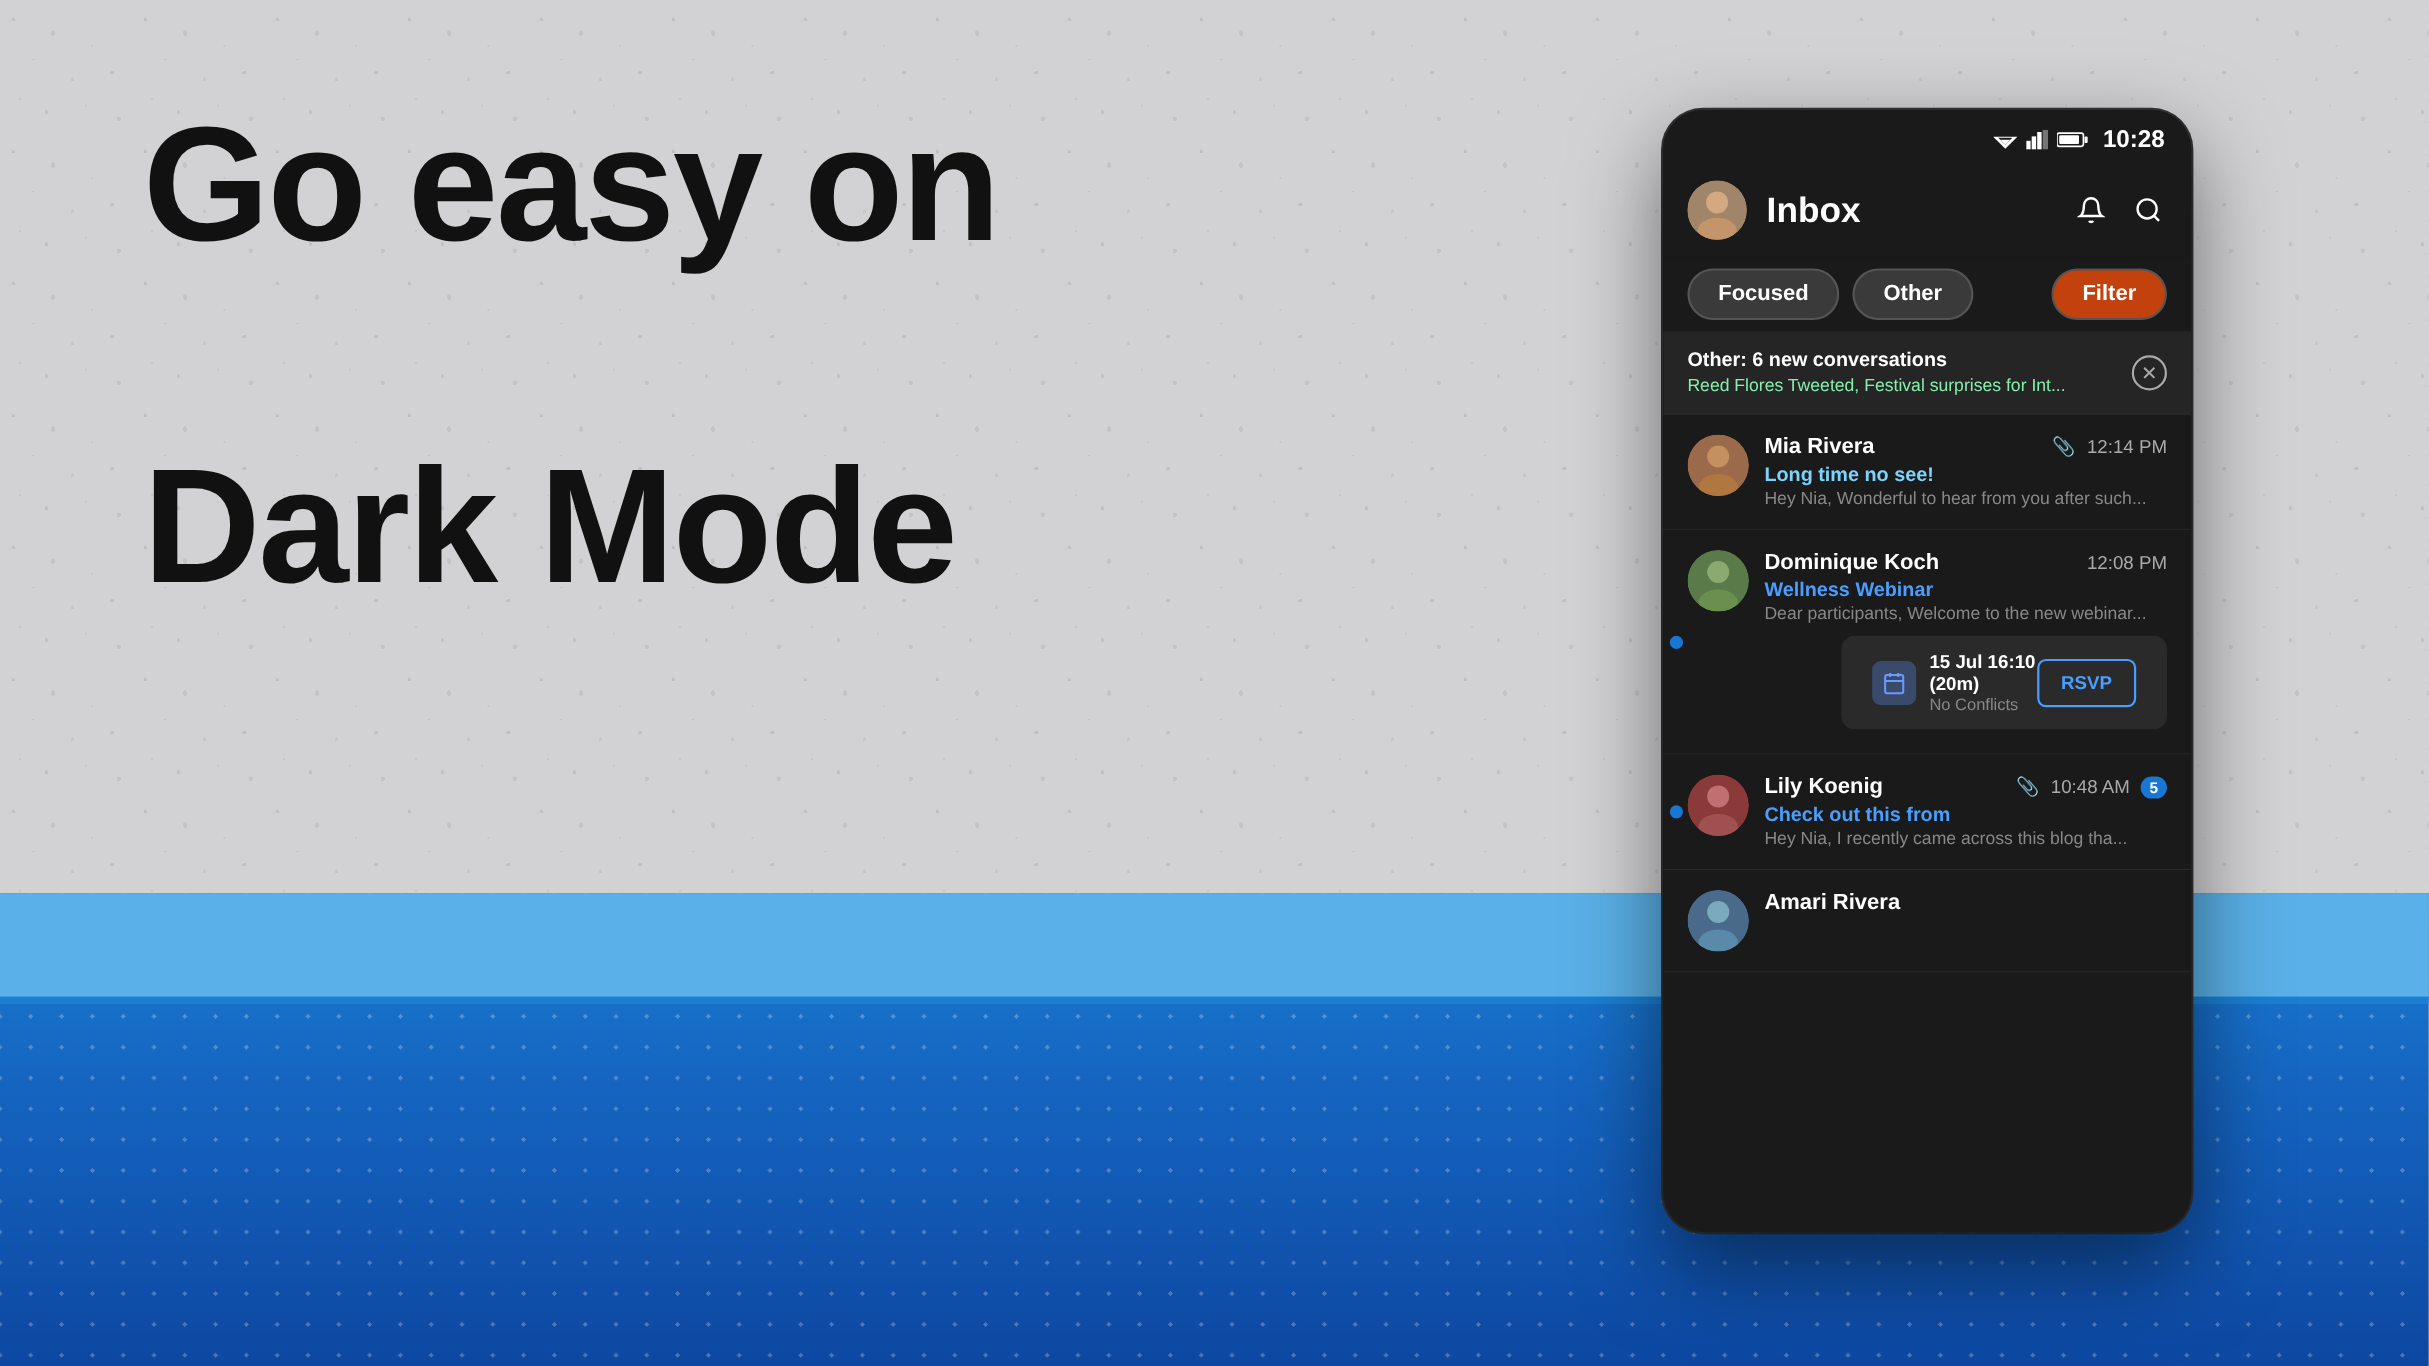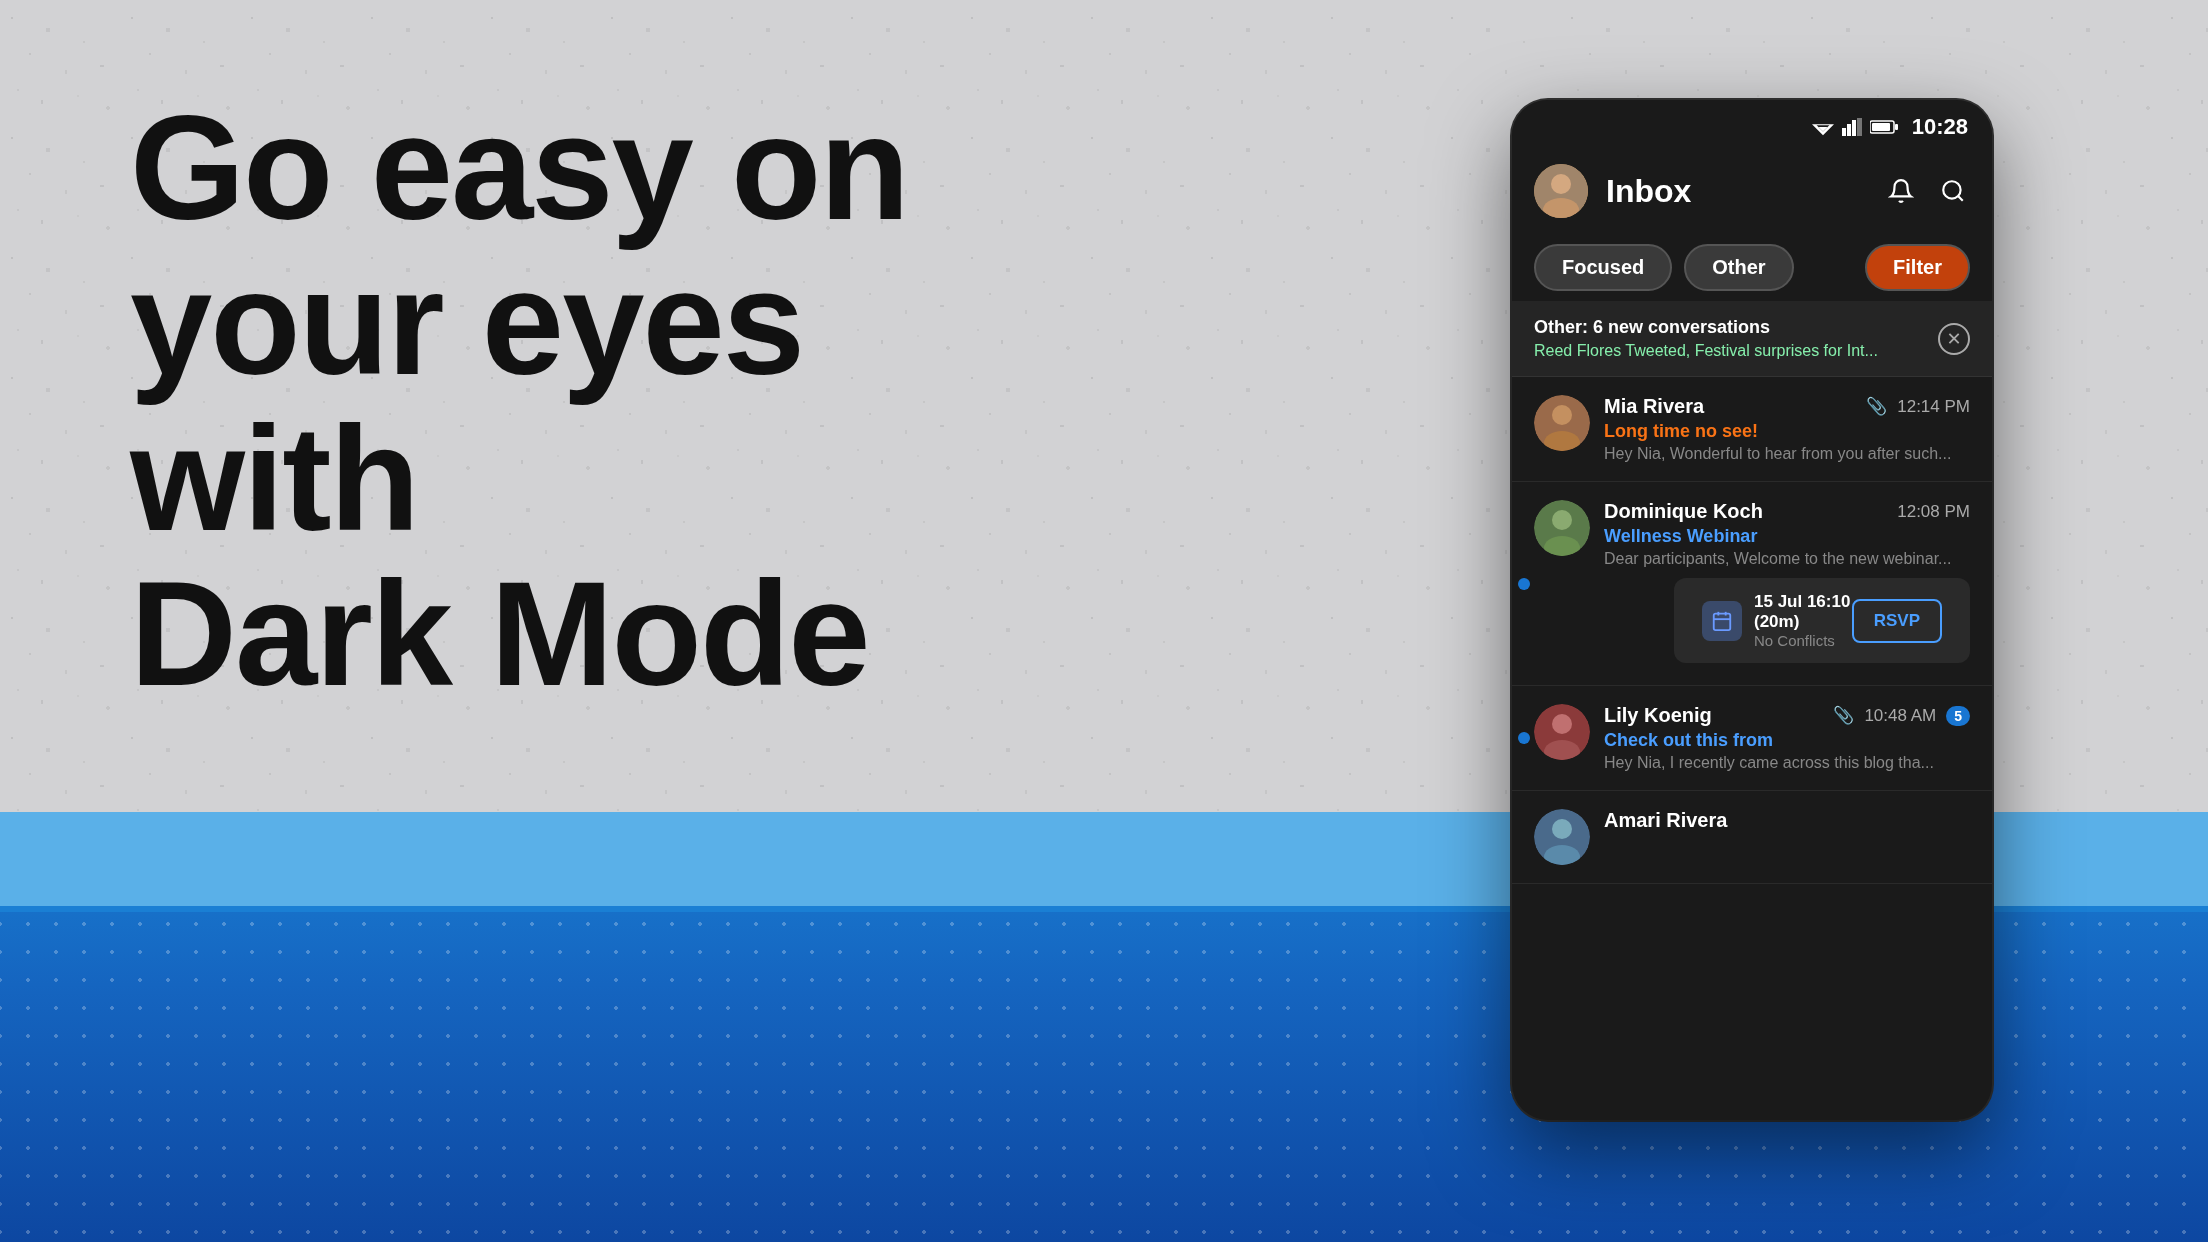--- a/index.html
+++ b/index.html
@@ -324,21 +324,21 @@
     }
 
     .email-subject {
       font-size: 18px;
       font-weight: 600;
       color: #4a9eff;
       margin-top: 3px;
     }
 
     .email-subject.normal {
-      color: #f97316;
+      color: #7dd3fc;
     }
 
     .email-preview {
       font-size: 16px;
       color: #888;
       margin-top: 3px;
     }
 
     
     .calendar-card {
@@ -404,21 +404,21 @@
 <body>
 
 <div class="background"></div>
 
 <div class="blue-stripe"></div>
 <div class="blue-stripe-top"></div>
 
 <div class="left-text">
   <div class="headline">
     <span>Go easy on</span><br>
-    <span>your eyes with</span><br>
+    <br>
     <span>Dark Mode</span>
   </div>
 </div>
 
 <div class="phone-container">
 
   <div class="status-bar">
     <div class="status-icons">
 
       <svg width="22" height="18" viewBox="0 0 24 18">

